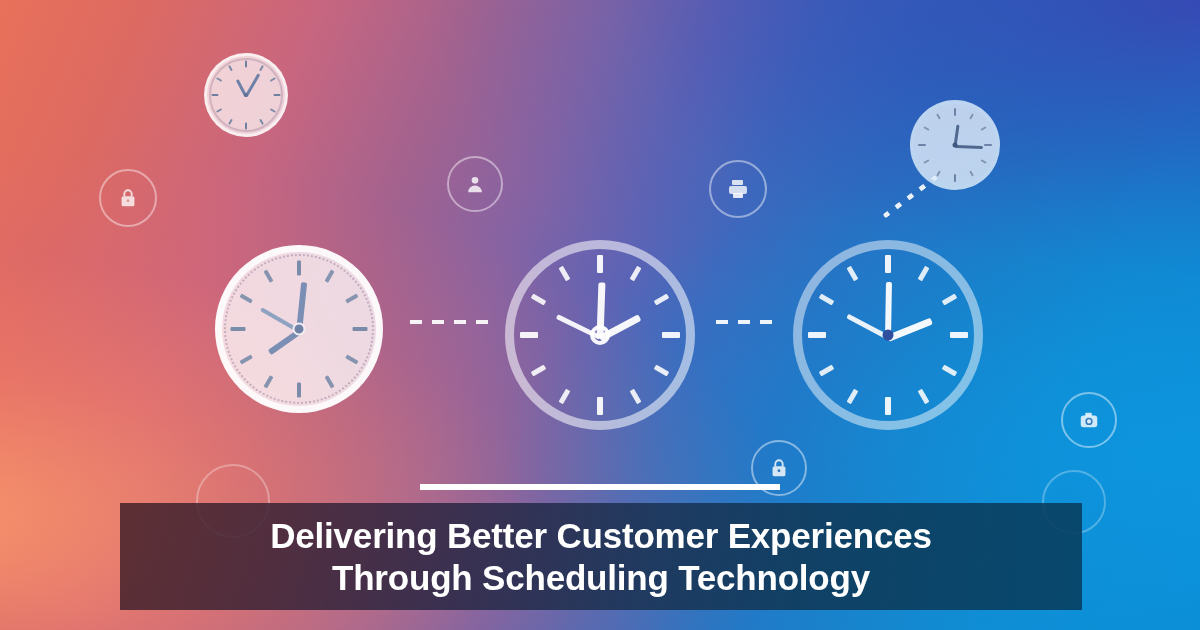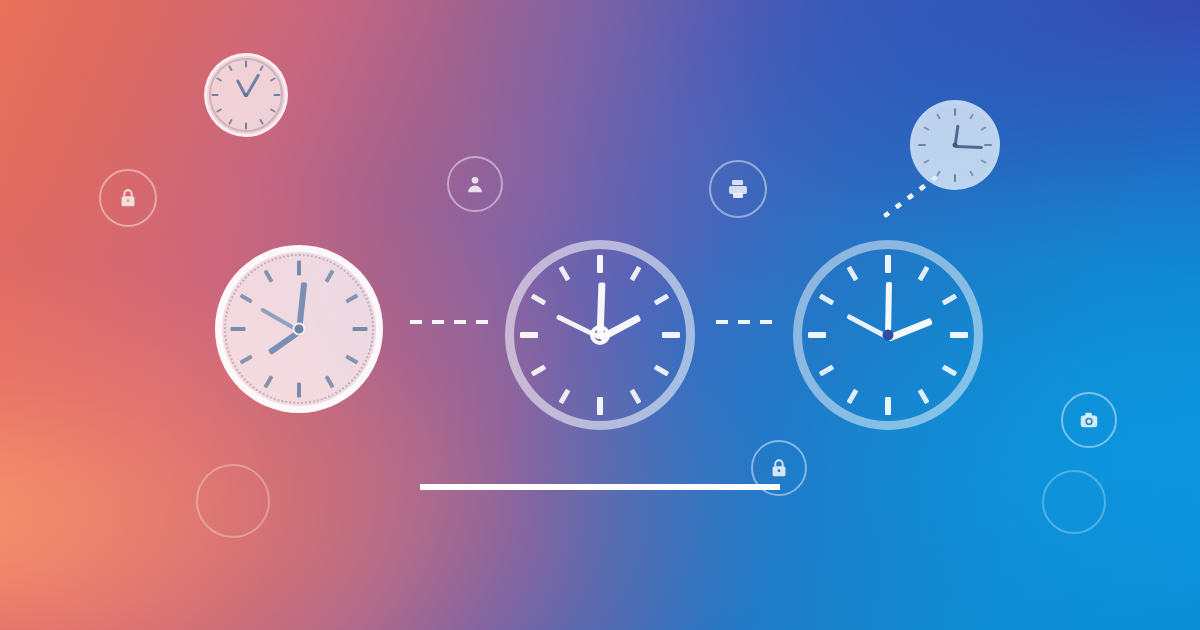--- a/index.html
+++ b/index.html
@@ -314,14 +314,18 @@
       <circle cx="12" cy="13.5" r="4" fill="rgba(40,120,190,0.95)"></circle>
       <circle cx="12" cy="13.5" r="2.2" fill="rgba(255,255,255,0.85)"></circle>
     </svg>
   </div>
 
   <div class="deco" style="left:196px; top:464px; width:70px; height:70px; border-radius:50%; border:2px solid rgba(255,255,255,0.30);"></div>
   <div class="deco" style="left:1042px; top:470px; width:60px; height:60px; border-radius:50%; border:2px solid rgba(255,255,255,0.28);"></div>
 
   <div class="rule"></div>
 
+  <div class="title-band">
+    <div class="title-line">Delivering Better Customer Experiences</div>
+    <div class="title-line">Through Scheduling Technology</div>
+  </div>
 
 </div>
 
 </body></html>

